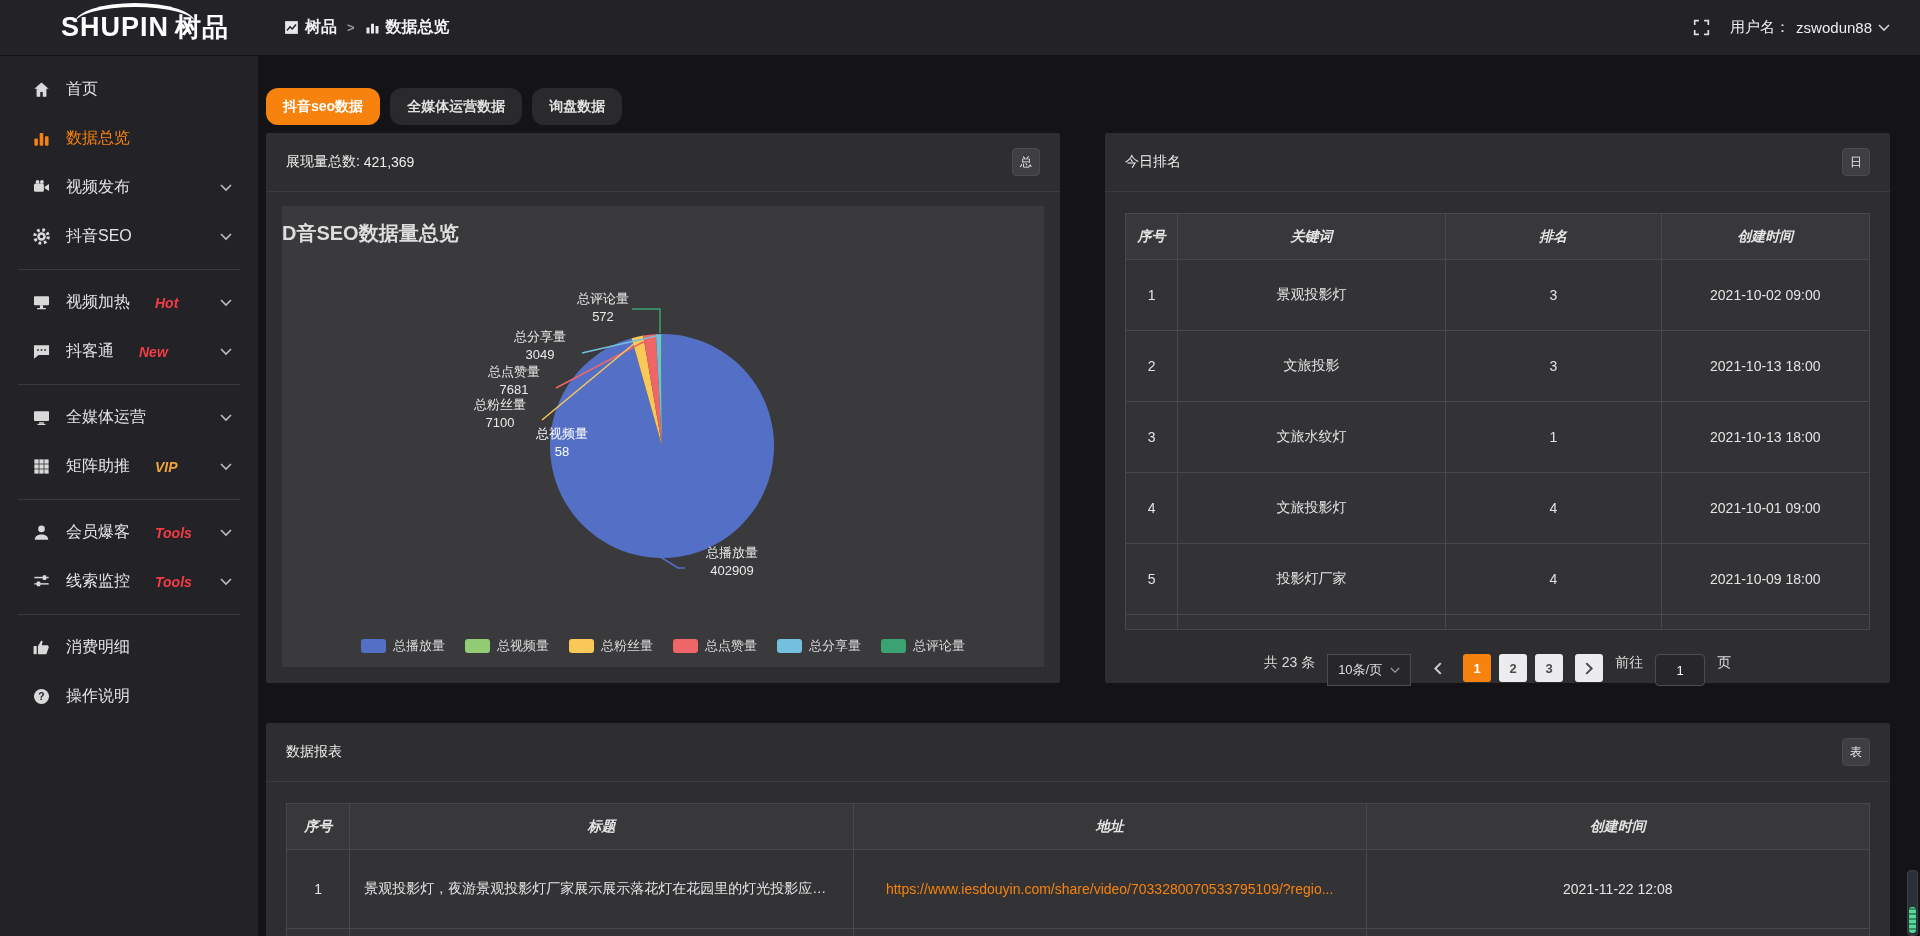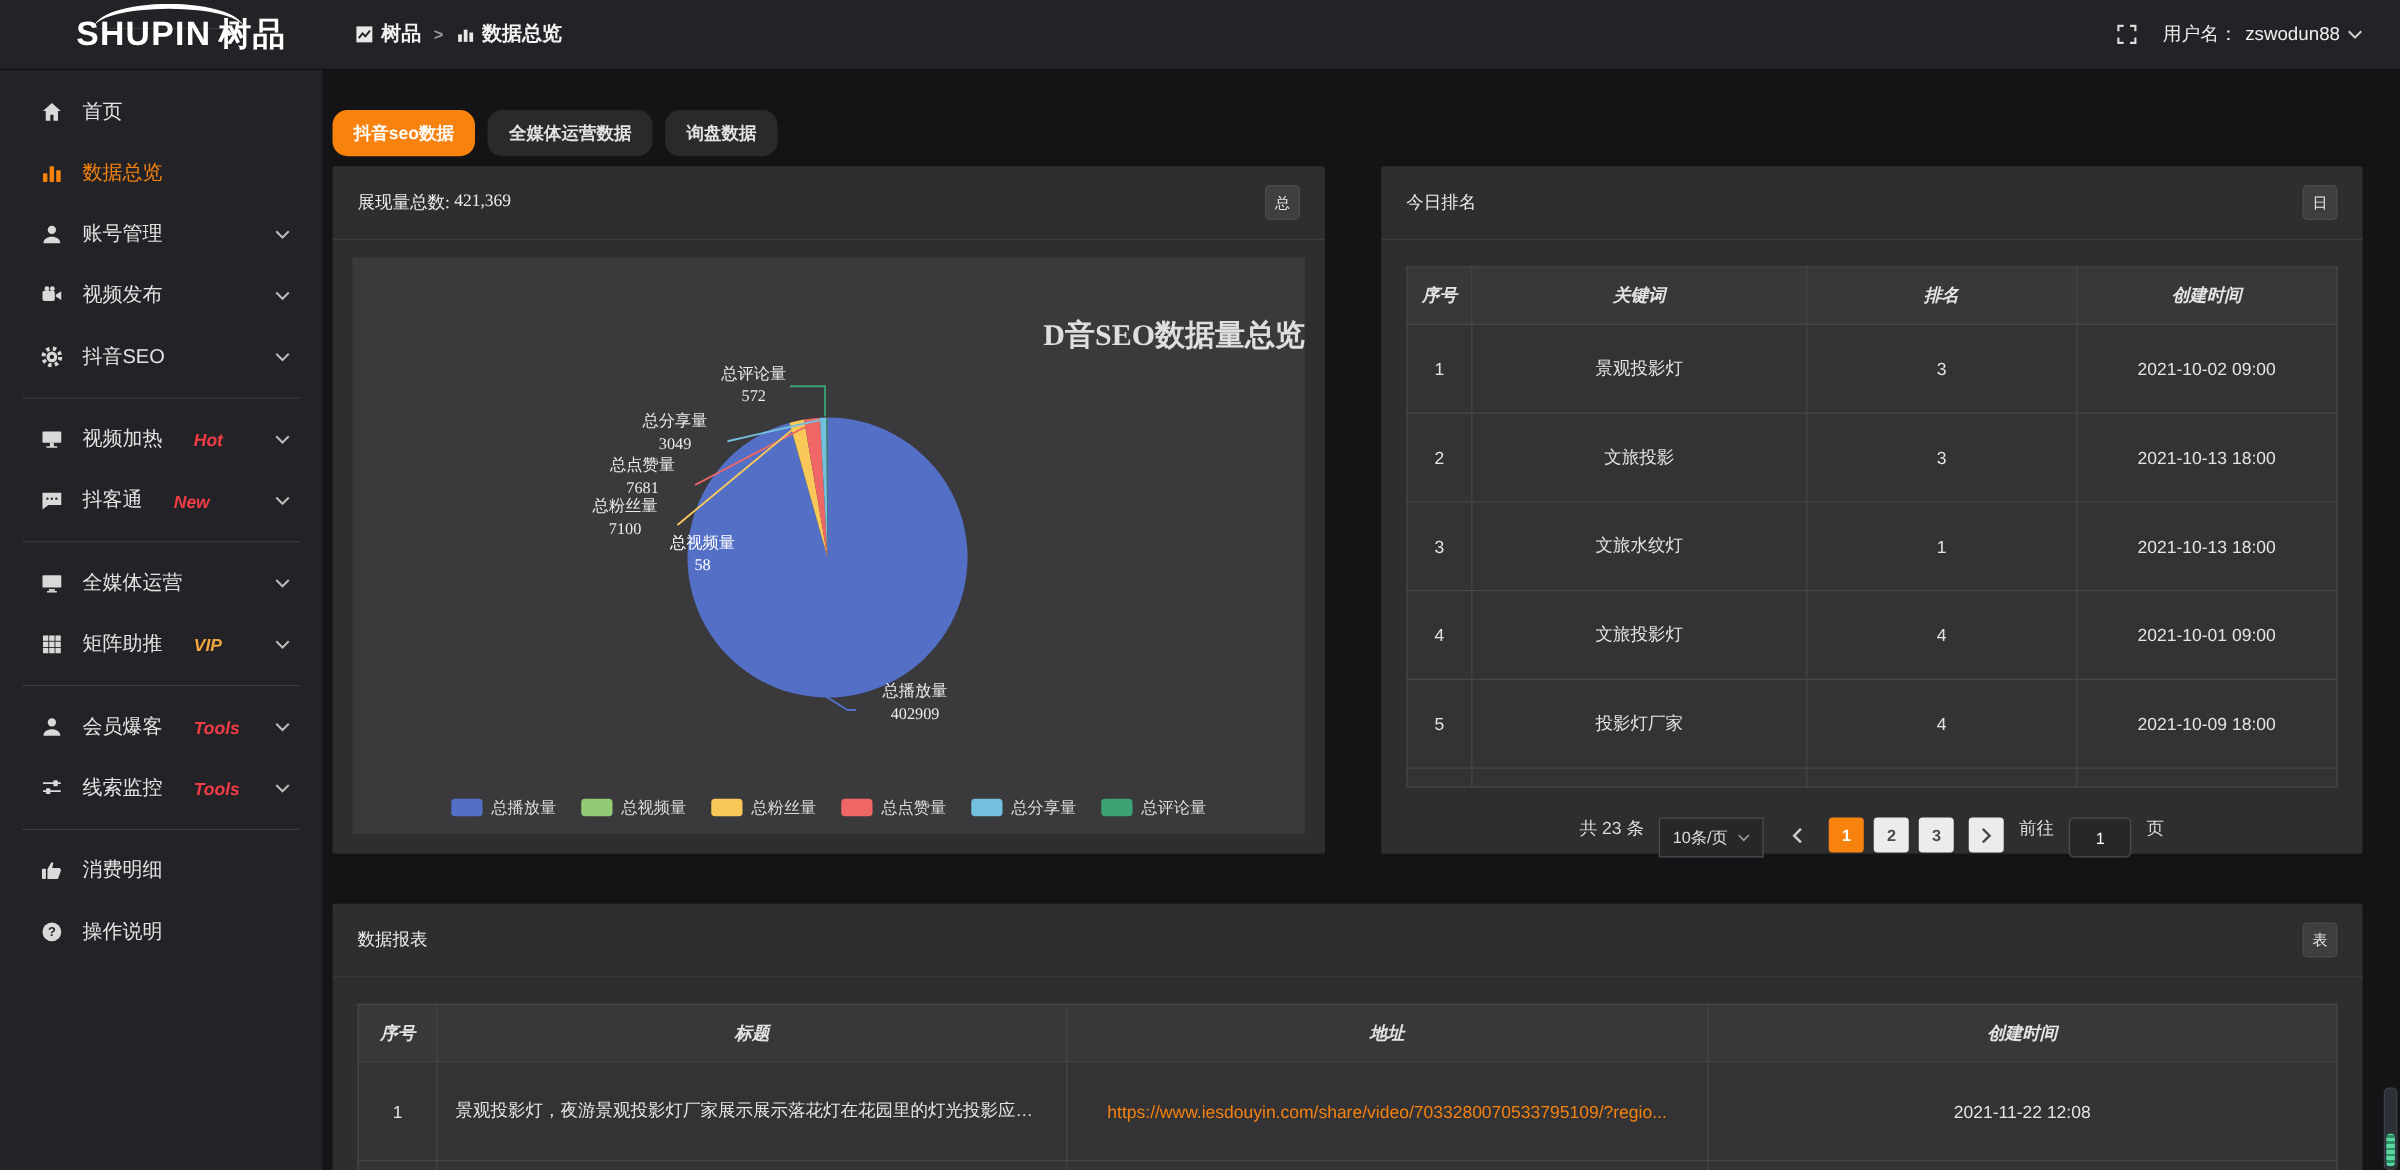--- a/index.html
+++ b/index.html
@@ -39,26 +39,26 @@
   
   .main{position:absolute;left:258px;top:55px;right:0;bottom:0;background:#141416;}
   .tabs{position:absolute;top:33px;left:8px;display:flex;gap:10px;}
   .tab{height:37px;padding:0 17px;display:flex;align-items:center;font-size:14px;font-weight:bold;
     background:#2a2a2d;color:#e2e2e2;cursor:pointer;border-radius:12px;}
   .tab.active{background:#f7820d;color:#fff;}
   .panel{position:absolute;background:#2e2e31;border-radius:2px;}
   .panel-head{height:58px;display:flex;align-items:center;padding:0 20px;font-size:14px;color:#ececec;border-bottom:1px solid #3b3b3e;}
   .mini-btn{margin-left:auto;width:26px;height:26px;background:#3f3f42;border:1px solid #4b4b4e;border-radius:4px;
     color:#e8e8e8;font-size:12px;display:flex;align-items:center;justify-content:center;cursor:pointer;}
-  #panel-overview{left:8px;top:78px;width:794px;height:550px;font-family:Liberation Serif, serif;}
+  #panel-overview{left:8px;top:78px;width:794px;height:550px;}
   #panel-ranking{left:847px;top:78px;width:785px;height:550px;}
   #panel-report{left:8px;top:668px;width:1624px;height:420px;}
   
   .chart-area{position:relative;margin:14px 16px 0;height:461px;background:#3a3a3d;}
-  .chart-title{position:absolute;top:14px;left:0;right:0;text-align:right;font-size:24px;font-weight:bold;color:#dedede;margin-top:32px;}
+  .chart-title{position:absolute;top:14px;left:0;right:0;text-align:left;font-size:20px;font-weight:bold;color:#dedede;}
   .pie-svg{position:absolute;inset:0;}
   .pie-label{position:absolute;font-size:13px;line-height:1.35;color:#eaeaea;text-align:center;}
   .pie-label.inside{color:#fff;}
   .legend{position:absolute;left:0;right:0;bottom:12px;display:flex;justify-content:center;gap:20px;}
   .legend-item{display:flex;align-items:center;gap:7px;font-size:13px;color:#dddddd;cursor:pointer;}
   .legend-swatch{width:25px;height:14px;border-radius:3px;}
   
   table{border-collapse:collapse;table-layout:fixed;width:calc(100% - 40px);margin:21px 20px 0;}
   th,td{border:1px solid #48484b;text-align:center;font-size:14px;color:#e4e4e4;overflow:hidden;white-space:nowrap;text-overflow:ellipsis;}
   th{height:43px;background:#38383b;font-weight:bold;font-style:italic;}
@@ -146,34 +146,20 @@
     </div>
     <div class="side-item active">
       <span class="side-icon">
         <svg viewBox="0 0 24 24" fill="currentColor">
           <rect x="3" y="12" width="4.5" height="9" rx="1"></rect>
           <rect x="9.7" y="5" width="4.5" height="16" rx="1"></rect>
           <rect x="16.4" y="9" width="4.5" height="12" rx="1"></rect>
         </svg>
       </span>
       <span class="side-label">数据总览</span>
-    </div>
-    <div class="side-item">
-      <span class="side-icon">
-        <svg viewBox="0 0 24 24" fill="currentColor">
-          <circle cx="12" cy="7.5" r="4.2"></circle>
-          <path d="M3.5 21c0-4.4 4-6.6 8.5-6.6s8.5 2.2 8.5 6.6z"></path>
-        </svg>
-      </span>
-      <span class="side-label">账号管理</span>
-      <span class="side-chev">
-        <svg width="12" height="8" viewBox="0 0 12 8" fill="none" stroke="currentColor" stroke-width="1.6">
-          <path d="M1 1l5 5 5-5"></path>
-        </svg>
-      </span>
     </div>
     <div class="side-item">
       <span class="side-icon">
         <svg viewBox="0 0 24 24" fill="currentColor">
           <rect x="2.5" y="7" width="12.5" height="10.5" rx="2"></rect>
           <path d="M16 11l5.5-3.5v9L16 13z"></path>
           <circle cx="7" cy="5" r="2.4"></circle>
           <circle cx="12.5" cy="5" r="2.4"></circle>
         </svg>
       </span>

